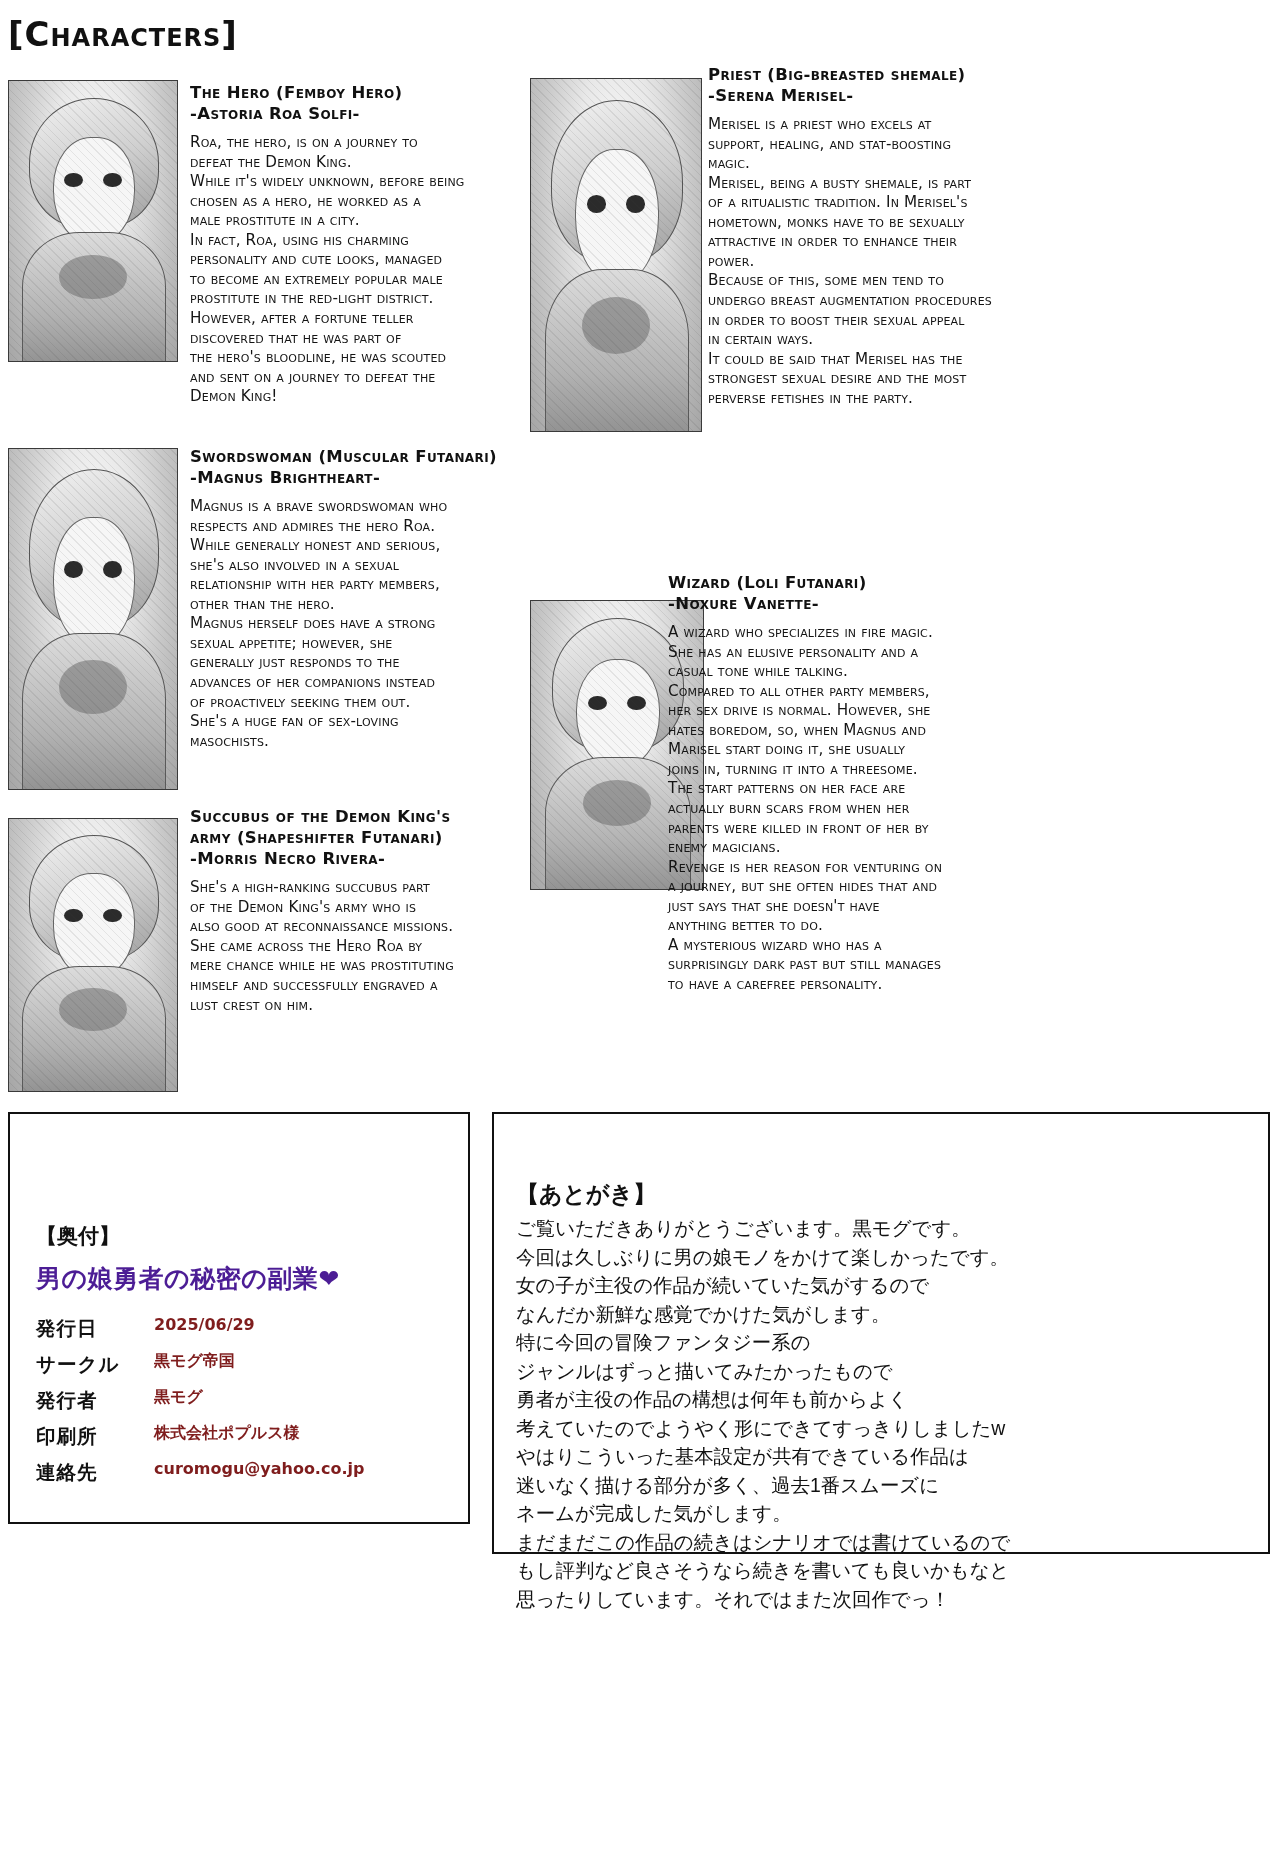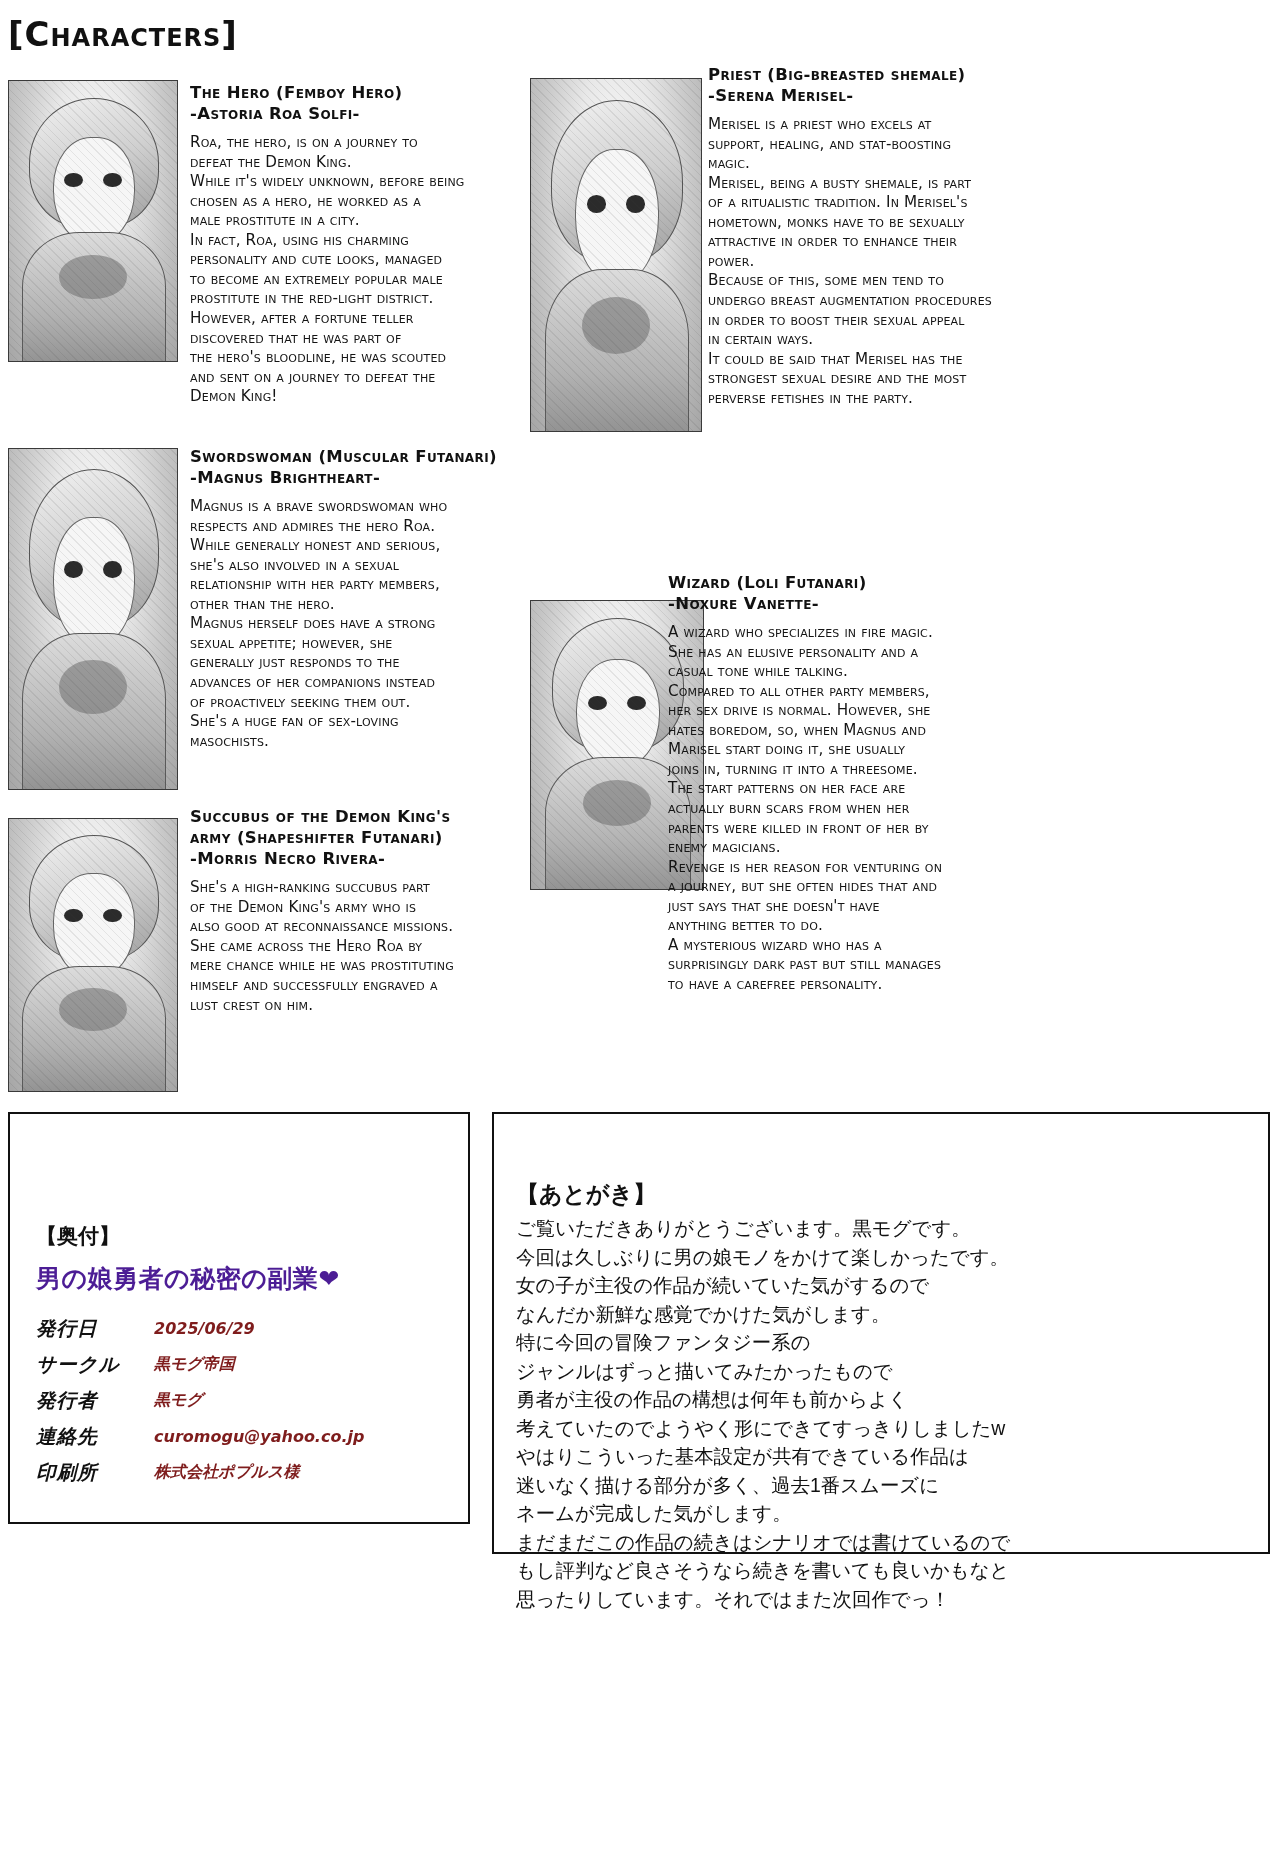--- a/index.html
+++ b/index.html
@@ -132,23 +132,22 @@
     font-size: 25px;
     font-weight: bold;
     letter-spacing: .5px;
     color: #4c1d95;
   }
   .colophon-rows {
     margin-top: 20px;
   }
   .colophon-row {
     display: flex;
-    align-items: center;
+    align-items: flex-start;
     margin-bottom: 9px;
-    font-style: italic;
   }
   .colophon-row .k {
     width: 118px;
     flex: none;
     font-size: 19.5px;
     font-weight: bold;
     letter-spacing: 1px;
     color: #111;
     font-family: "DejaVu Sans", sans-serif;
   }
@@ -347,26 +346,26 @@
         </div>
         <div class="colophon-row">
           <span class="k">サークル</span>
           <span class="v">黒モグ帝国</span>
         </div>
         <div class="colophon-row">
           <span class="k">発行者</span>
           <span class="v">黒モグ</span>
         </div>
         <div class="colophon-row">
+          <span class="k">印刷所</span>
+          <span class="v">株式会社ポプルス様</span>
+        </div>
+        <div class="colophon-row">
           <span class="k">連絡先</span>
           <span class="v">curomogu@yahoo.co.jp</span>
-        </div>
-        <div class="colophon-row">
-          <span class="k">印刷所</span>
-          <span class="v">株式会社ポプルス様</span>
         </div>
       </div>
     </div>
   </div>
 
   <div class="bottom-box" id="afterword-box">
     <div class="afterword-inner">
       <div class="afterword-title">【あとがき】</div>
       <div class="afterword-body">ご覧いただきありがとうございます。黒モグです。
 今回は久しぶりに男の娘モノをかけて楽しかったです。

